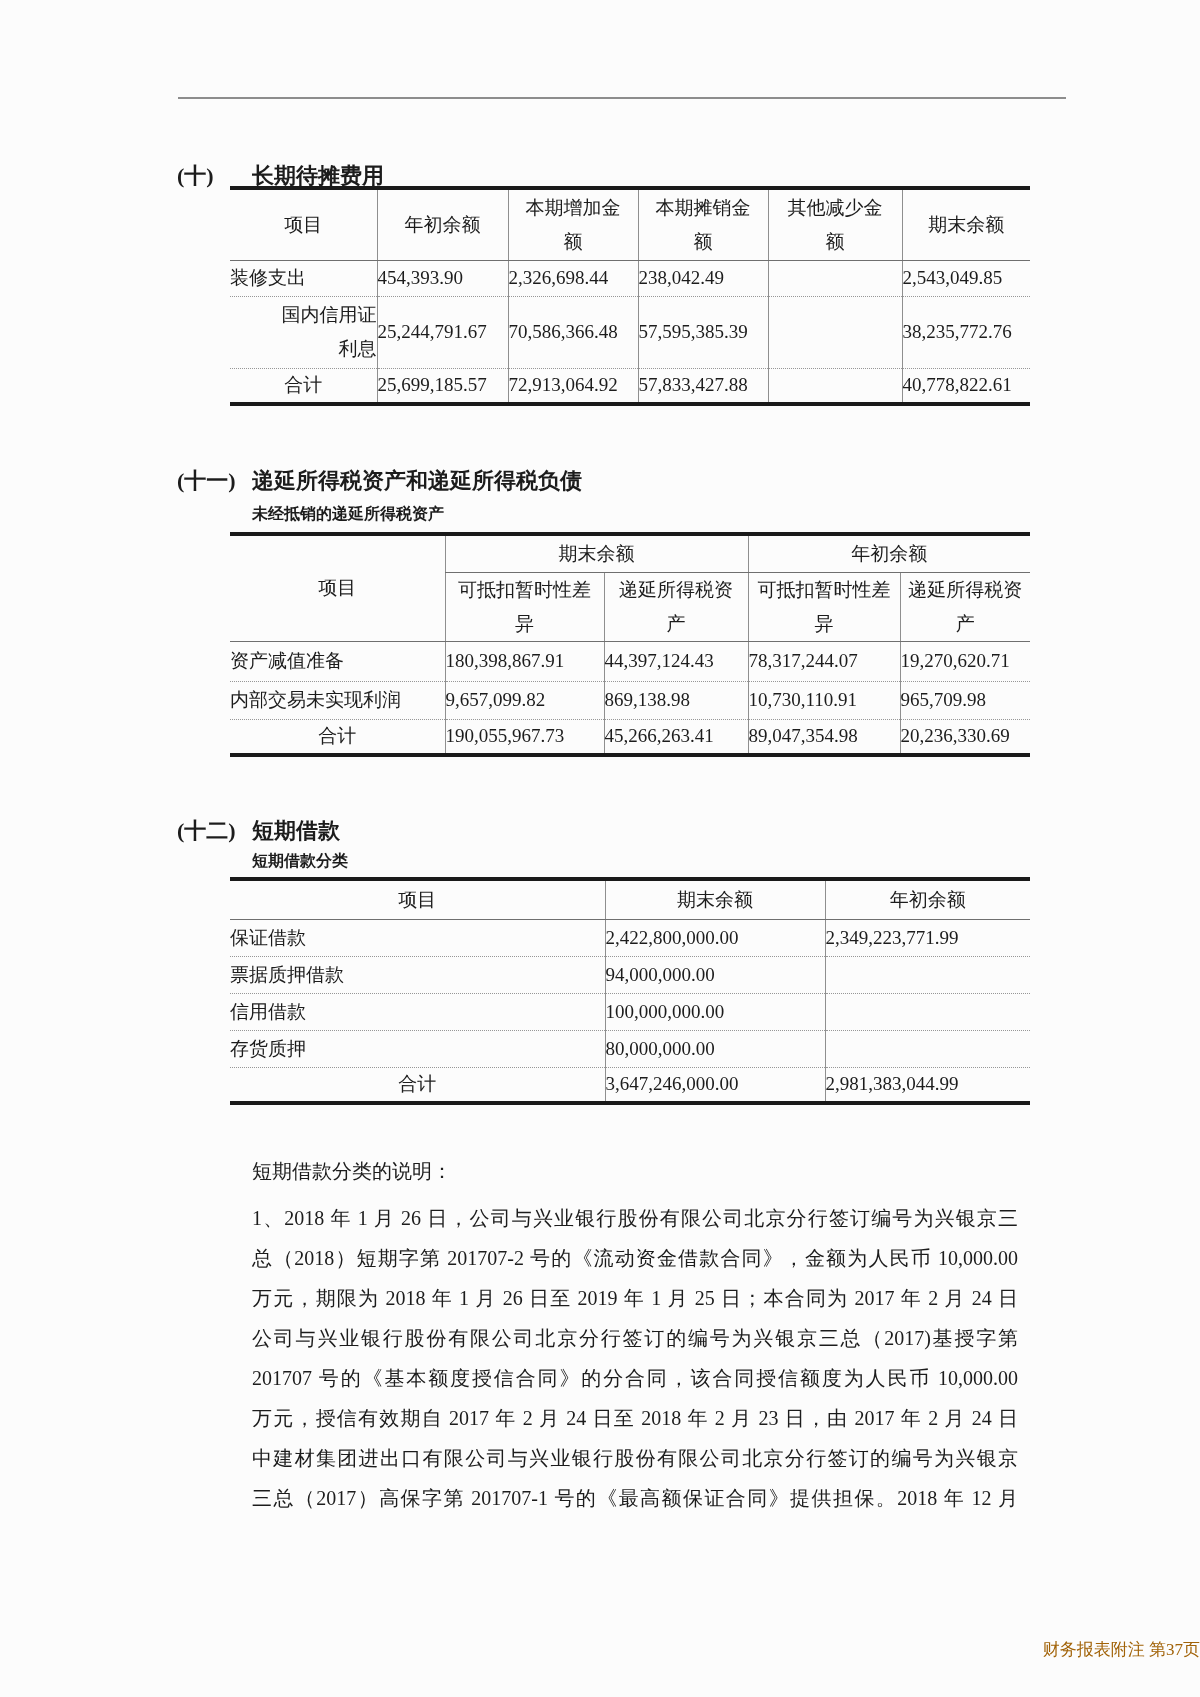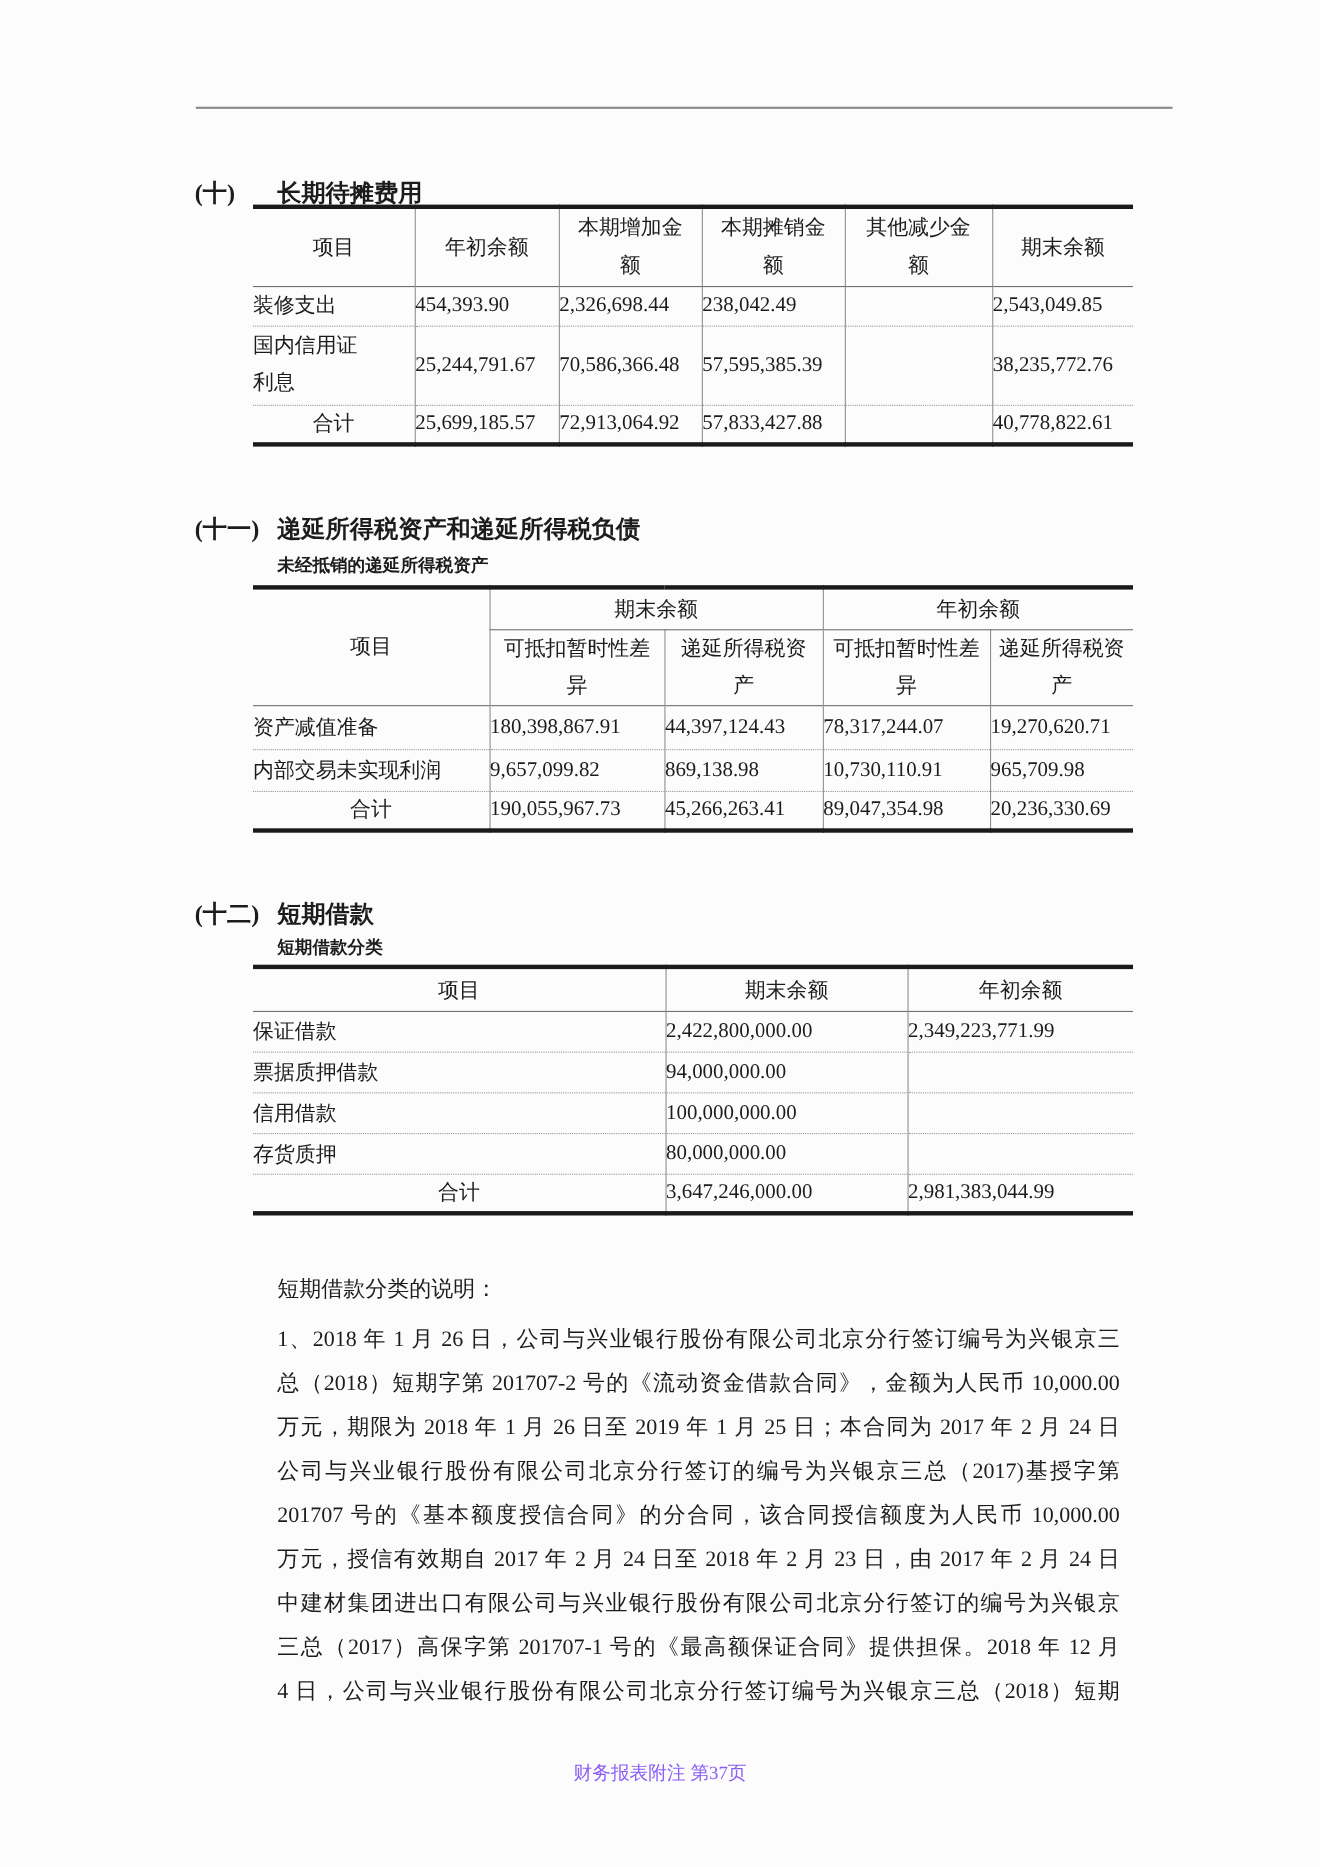--- a/index.html
+++ b/index.html
@@ -21,31 +21,31 @@
     font-size:19px;background:transparent;
   }
   .t th{font-weight:normal;text-align:center;vertical-align:middle;padding:0;}
   .t td{vertical-align:middle;padding:0;}
   .t thead th{border-bottom:1px solid #6f6f6f;}
   .t tbody tr:not(:first-child) td{border-top:1px dotted #979797;}
   .bl{border-left:1px solid #8f8f8f;}
   .gb{border-bottom:1px solid #6f6f6f;}
   .wrap{white-space:pre-line;line-height:34px;}
   .lbl{text-align:left;padding-left:27px;white-space:nowrap;}
-  .lbl2{text-align:left;padding-left:27px;white-space:pre-line;line-height:34px;}
+  .lbl2{text-align:right;padding-left:27px;white-space:pre-line;line-height:34px;}
   .num{text-align:left;padding-right:12px;white-space:nowrap;}
   .tot{text-align:center;}
 
   .note-head{left:252px;font-size:20px;white-space:nowrap;}
   .para{left:252px;width:766px;}
   .jline{
     height:40px;line-height:40px;font-size:20px;
     text-align:justify;text-align-last:justify;white-space:nowrap;font-family:Liberation Serif, serif;
   }
-  .footer{left:0;top:1600px;width:1200px;text-align:center;font-size:17px;color:#8b5cf6;}
+  .footer{left:0;top:1638px;width:1200px;text-align:right;font-size:17px;color:#a16207;}
 </style>
 </head>
 <body>
 
 <div class="abs hrule"></div>
 
 <div class="abs sec-head" style="top:161px;">
   <span class="sec-num">(十)</span>
   <span class="sec-title">长期待摊费用</span>
 </div>
@@ -209,16 +209,15 @@
 
 <div class="abs para" style="top:1198px;">
   <div class="jline">1、2018 年 1 月 26 日，公司与兴业银行股份有限公司北京分行签订编号为兴银京三</div>
   <div class="jline">总（2018）短期字第 201707-2 号的《流动资金借款合同》，金额为人民币 10,000.00</div>
   <div class="jline">万元，期限为 2018 年 1 月 26 日至 2019 年 1 月 25 日；本合同为 2017 年 2 月 24 日</div>
   <div class="jline">公司与兴业银行股份有限公司北京分行签订的编号为兴银京三总（2017)基授字第</div>
   <div class="jline">201707 号的《基本额度授信合同》的分合同，该合同授信额度为人民币 10,000.00</div>
   <div class="jline">万元，授信有效期自 2017 年 2 月 24 日至 2018 年 2 月 23 日，由 2017 年 2 月 24 日</div>
   <div class="jline">中建材集团进出口有限公司与兴业银行股份有限公司北京分行签订的编号为兴银京</div>
   <div class="jline">三总（2017）高保字第 201707-1 号的《最高额保证合同》提供担保。2018 年 12 月</div>
-  <div class="jline">4 日，公司与兴业银行股份有限公司北京分行签订编号为兴银京三总（2018）短期</div>
 </div>
 
 <div class="abs footer">财务报表附注 第37页</div>
 
 </body></html>

